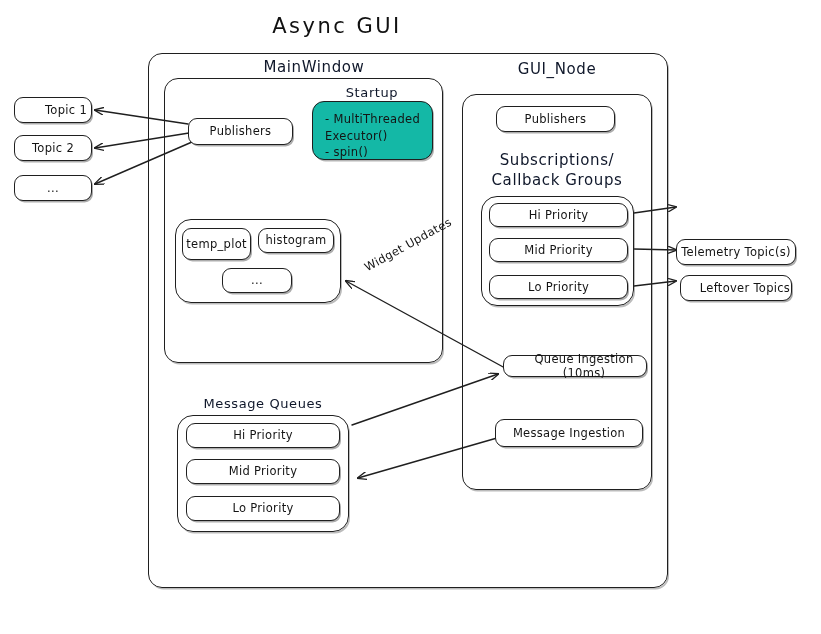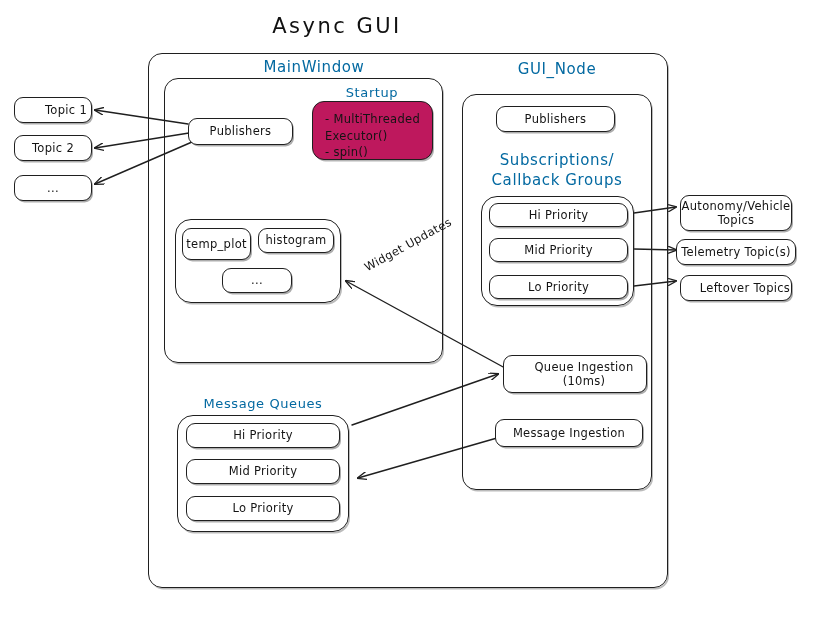--- a/index.html
+++ b/index.html
@@ -64,34 +64,34 @@
     justify-content: center;
     text-align: center;
     font-size: 11.5px;
     color: #141414;
     box-shadow: 1.6px 2px 0 -0.6px rgba(70,70,70,0.45);
     line-height: 1.25;
   }
   .grouplabel {
     position: absolute;
     font-size: 13px;
-    color: #0369a1;
+    color: #0f172a;
     text-align: center;
     letter-spacing: 0.6px;
     white-space: pre-line;
   }
   .grouplabel.big {
     font-size: 15px;
   }
   .codebox {
     position: absolute;
     box-sizing: border-box;
     border: 1.6px solid #1f1f1f;
     border-radius: 12px;
-    background: #be185d;
+    background: #14b8a6;
     box-shadow: 1.6px 2px 0 -0.6px rgba(70,70,70,0.4);
     padding: 9px 12px;
     font-size: 11.5px;
     color: #141414;
     line-height: 1.45;
   }
   .codebox div { white-space: nowrap; }
   .rot-label {
     position: absolute;
     font-size: 11.5px;
@@ -162,27 +162,25 @@
   <div class="hand pill" style="left:496px; top:106px; width:119px; height:26px;">Publishers</div>
 
   <div class="hand grouplabel big" style="left:472px; top:150px; width:170px; line-height:1.35;">Subscriptions/
 Callback Groups</div>
 
   <div class="rbox shadowed" style="left:481px; top:196px; width:153px; height:110px; border-radius:16px;"></div>
   <div class="hand pill" style="left:489px; top:203px; width:139px; height:24px;">Hi Priority</div>
   <div class="hand pill" style="left:489px; top:238px; width:139px; height:24px;">Mid Priority</div>
   <div class="hand pill" style="left:489px; top:275px; width:139px; height:24px;">Lo Priority</div>
 
-  <div class="hand pill" style="left:503px; top:355px; width:144px; height:38px;padding-left:18px;">Queue Ingestion (10ms)</div>
+  <div class="hand pill" style="left:503px; top:355px; width:144px; height:22px;padding-left:18px;">Queue Ingestion (10ms)</div>
   <div class="hand pill" style="left:495px; top:419px; width:148px; height:28px;">Message Ingestion</div>
 
   <div class="hand grouplabel" style="left:177px; top:396px; width:172px;">Message Queues</div>
   <div class="rbox shadowed" style="left:177px; top:415px; width:172px; height:117px; border-radius:16px;"></div>
   <div class="hand pill" style="left:186px; top:423px; width:154px; height:25px;">Hi Priority</div>
   <div class="hand pill" style="left:186px; top:459px; width:154px; height:25px;">Mid Priority</div>
   <div class="hand pill" style="left:186px; top:496px; width:154px; height:25px;">Lo Priority</div>
 
-  <div class="hand pill" style="left:680px; top:195px; width:112px; height:36px;">Autonomy/Vehicle
-Topics</div>
   <div class="hand pill" style="left:676px; top:239px; width:120px; height:26px;">Telemetry Topic(s)</div>
   <div class="hand pill" style="left:680px; top:275px; width:112px; height:26px;padding-left:18px;">Leftover Topics</div>
 
 </div>
 
 </body></html>

